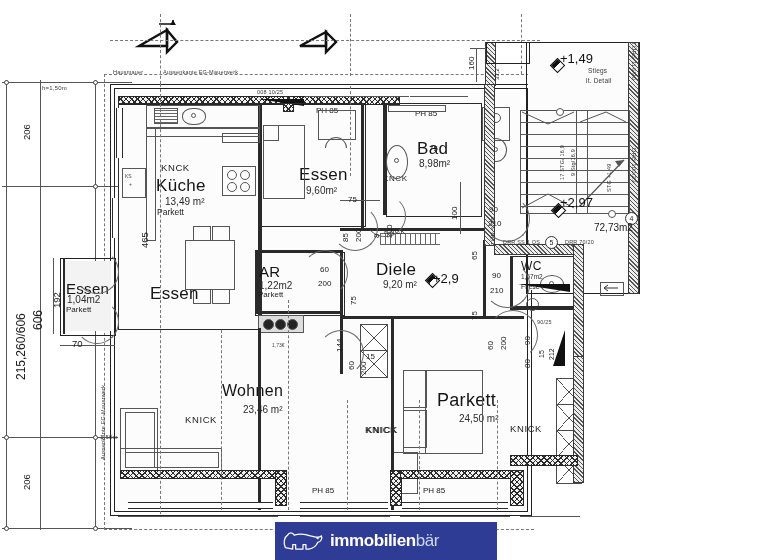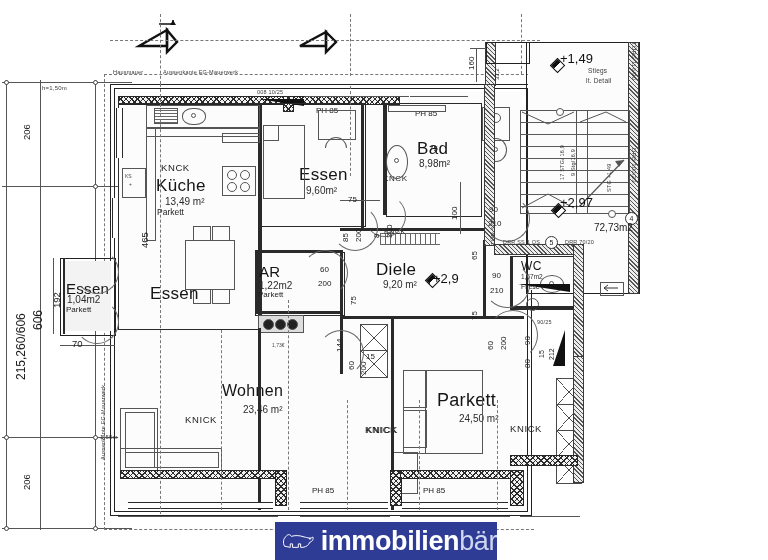--- a/index.html
+++ b/index.html
@@ -82,21 +82,21 @@
   
   .win{position:absolute;background:#fff;border-top:1px solid #2a2a2a;border-bottom:1px solid #2a2a2a;}
   .winv{position:absolute;background:#fff;border-left:1px solid #2a2a2a;border-right:1px solid #2a2a2a;}
 
   
   .leaf{position:absolute;background:#111;}
 
   
   #logo{position:absolute;left:275px;top:522px;width:222px;height:38px;background:#2f3c96;
         display:flex;align-items:center;padding-left:6px;box-sizing:border-box;}
-  #logo .lg-text{font-size:27px;font-weight:bold;color:#fff;letter-spacing:-.4px;}
+  #logo .lg-text{font-size:17px;font-weight:bold;color:#fff;letter-spacing:-.4px;}
   #logo .lg-text .thin{font-weight:normal;color:#cfd6f0;}
   .bear{width:44px;height:26px;margin-right:5px;}
 
   .sinkbowl{position:absolute;border:1px solid #555;border-radius:45%;}
   .burner{position:absolute;border:1px solid #555;border-radius:50%;}
   .radiator{position:absolute;
       background-image:repeating-linear-gradient(90deg,#666 0 1px,transparent 1px 5px);
       border-top:1px solid #666;border-bottom:1px solid #666;}
 </style>
 </head>

